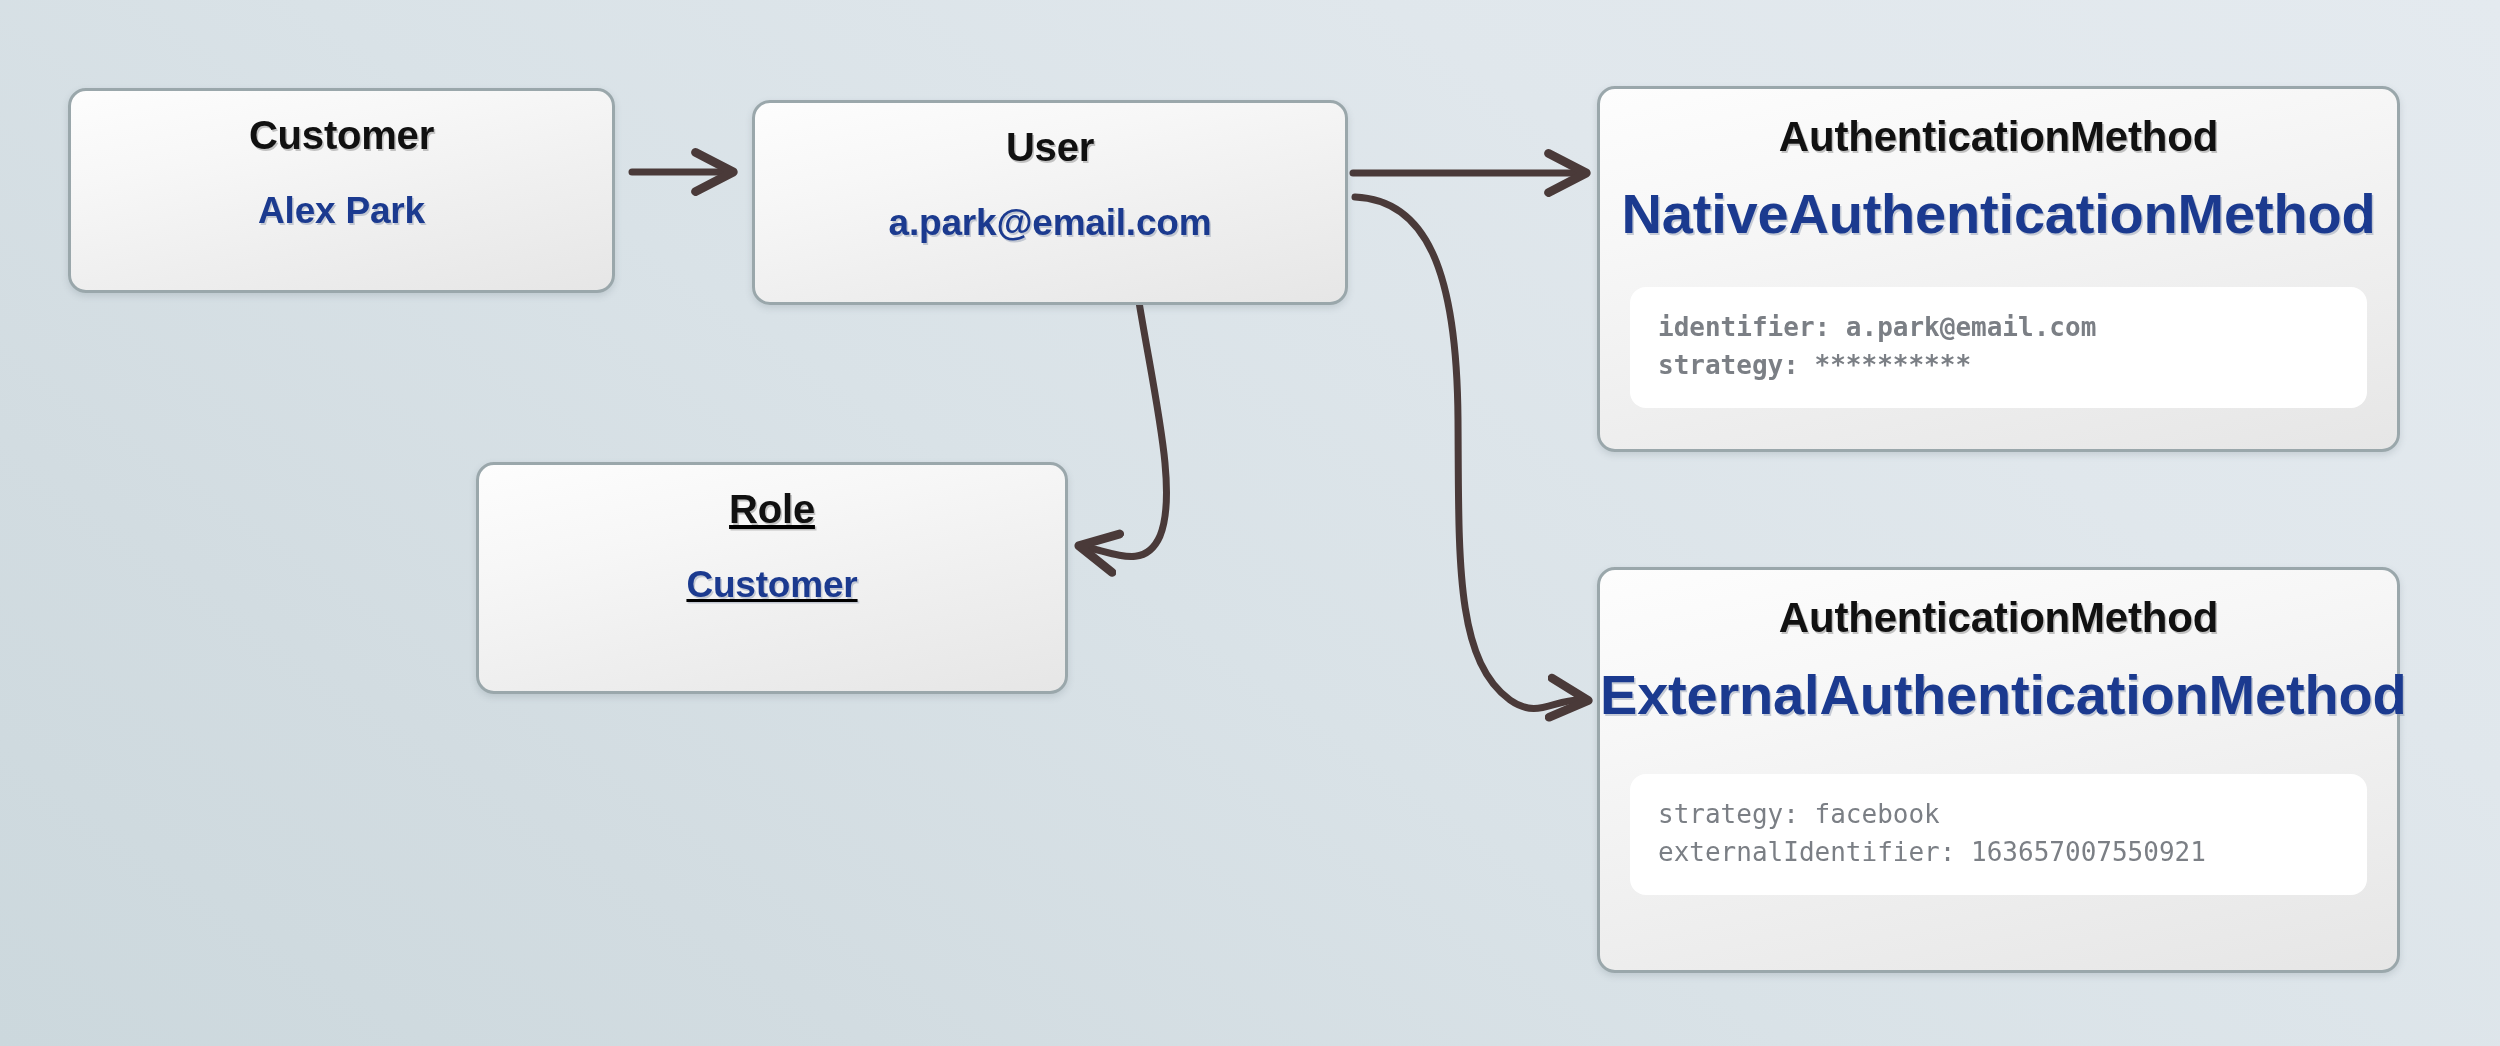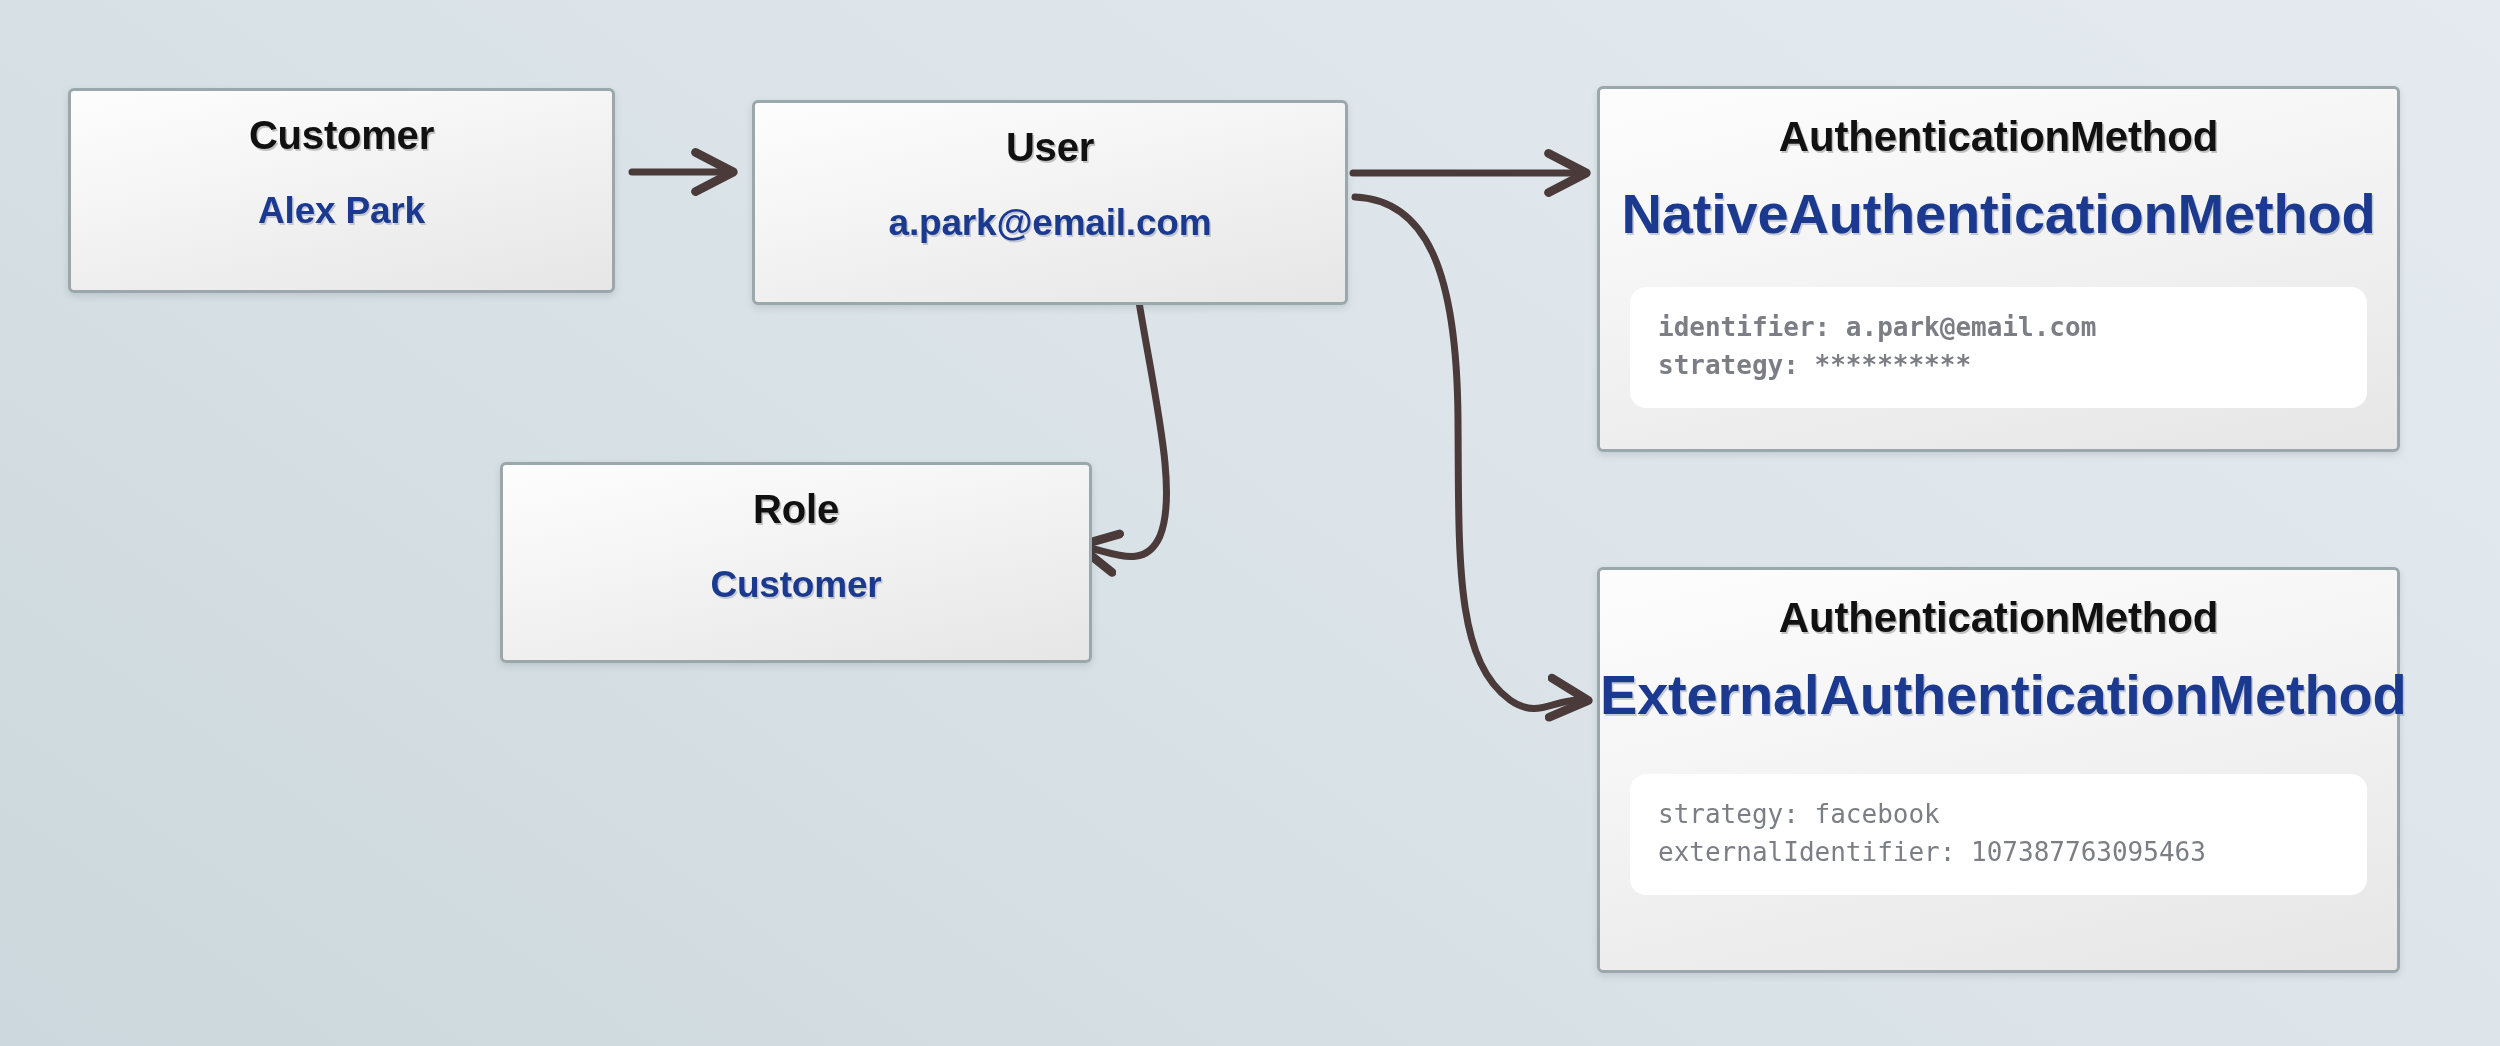--- a/index.html
+++ b/index.html
@@ -23,21 +23,21 @@
     width: 2500px;
     height: 1046px;
     pointer-events: none;
   }
 
   
   .node {
     position: absolute;
     box-sizing: border-box;
     border: 3px solid #9aa7ab;
-    border-radius: 6px;
+    border-radius: 18px;
     background: linear-gradient(168deg, #fdfdfd 0%, #f7f7f7 30%, #efefef 62%, #e6e6e6 100%);
     box-shadow: 0 3px 7px rgba(80, 95, 105, 0.18);
     padding: 0;
   }
 
   .node .title {
     text-align: center;
     font-weight: bold;
     color: #111111;
     text-shadow: 1.5px 1.5px 0.5px rgba(150,150,150,0.55);
@@ -75,21 +75,21 @@
     font-family: "DejaVu Sans Mono", "Liberation Mono", monospace;
     font-size: 26px;
     color: #7b7f85;
     line-height: 1.45;
     white-space: nowrap;
   }
 
   
   #node-customer { left: 68px;   top: 88px;  width: 547px; height: 205px; }
   #node-user     { left: 752px;  top: 100px;  width: 596px; height: 205px; }
-  #node-role     { left: 500px;  top: 462px; width: 592px; height: 201px; }
+  #node-role     { left: 476px;  top: 462px; width: 592px; height: 232px; text-decoration: underline; }
   #node-native   { left: 1597px; top: 86px;  width: 803px; height: 366px; }
   #node-external { left: 1597px; top: 567px; width: 803px; height: 406px; }
 
   #node-native .attrs   { top: 198px; font-weight: bold; }
   #node-external .attrs { top: 204px; }
 </style>
 </head>
 <body>
 
 <div id="canvas">
@@ -140,17 +140,17 @@
       <div class="row">identifier: a.park@email.com</div>
       <div class="row">strategy: **********</div>
     </div>
   </div>
 
   <div class="node method" id="node-external">
     <div class="title">AuthenticationMethod</div>
     <div class="subtitle">ExternalAuthenticationMethod</div>
     <div class="attrs">
       <div class="row">strategy: facebook</div>
-      <div class="row">externalIdentifier: 107387763095463</div>
+      <div class="row">externalIdentifier: 163657007550921</div>
     </div>
   </div>
 
 </div>
 
 </body></html>

